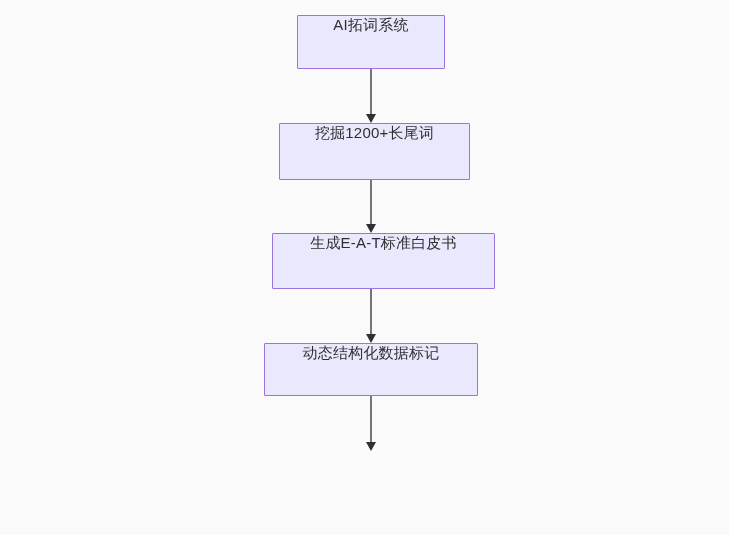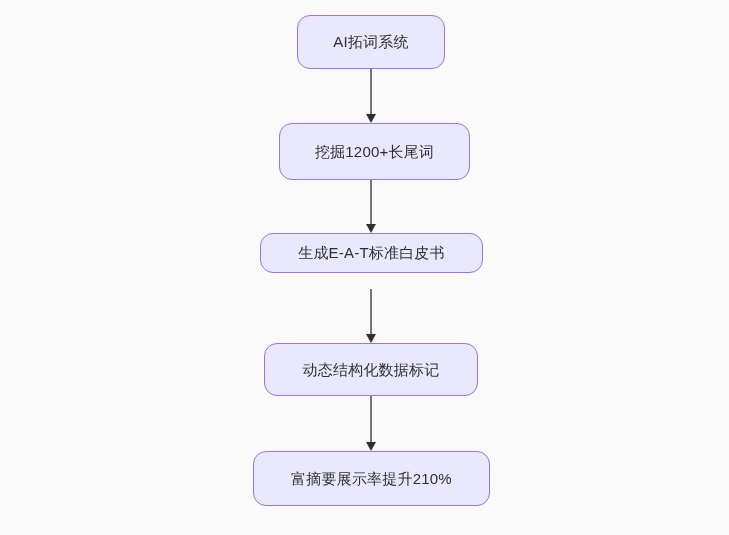--- a/index.html
+++ b/index.html
@@ -18,23 +18,22 @@
     position: relative;
     width: 729px;
     height: 535px;
   }
 
   .node {
     position: absolute;
     box-sizing: border-box;
     background: #eae8fc;
     border: 1.4px solid #9a73e0;
-    border-radius: 13px;
+    border-radius: 1px;
     display: flex;
-    align-items: center;
     justify-content: center;
     color: #2f2f32;
     font-size: 15px;
     letter-spacing: 0.2px;
     line-height: 1.2;
     white-space: nowrap;
   }
 
   .node-label {
     display: block;
@@ -61,21 +60,21 @@
     width: 0;
     height: 0;
     border-left: 5px solid transparent;
     border-right: 5px solid transparent;
     border-top: 9px solid #2f3033;
   }
 
   
   #node-0 { left: 297px; top: 15px;  width: 148px; height: 54px; }
   #node-1 { left: 279px; top: 123px; width: 191px; height: 57px; }
-  #node-2 { left: 260px; top: 233px; width: 223px; height: 40px; }
+  #node-2 { left: 272px; top: 233px; width: 223px; height: 56px; }
   #node-3 { left: 264px; top: 343px; width: 214px; height: 53px; font-family: Liberation Serif, serif; }
   #node-4 { left: 253px; top: 451px; width: 237px; height: 55px; }
 
   
   #conn-0 { left: 366px; top: 69px;  height: 54px; }
   #conn-1 { left: 366px; top: 180px; height: 53px; }
   #conn-2 { left: 366px; top: 289px; height: 54px; }
   #conn-3 { left: 366px; top: 396px; height: 55px; }
 </style>
 </head>
@@ -112,17 +111,14 @@
 
   <div class="node" id="node-3">
     <span class="node-label">动态结构化数据标记</span>
   </div>
 
   <div class="connector" id="conn-3">
     <span class="stem"></span>
     <span class="head"></span>
   </div>
 
-  <div class="node" id="node-4">
-    <span class="node-label">富摘要展示率提升210%</span>
-  </div>
 
 </div>
 
 </body></html>

